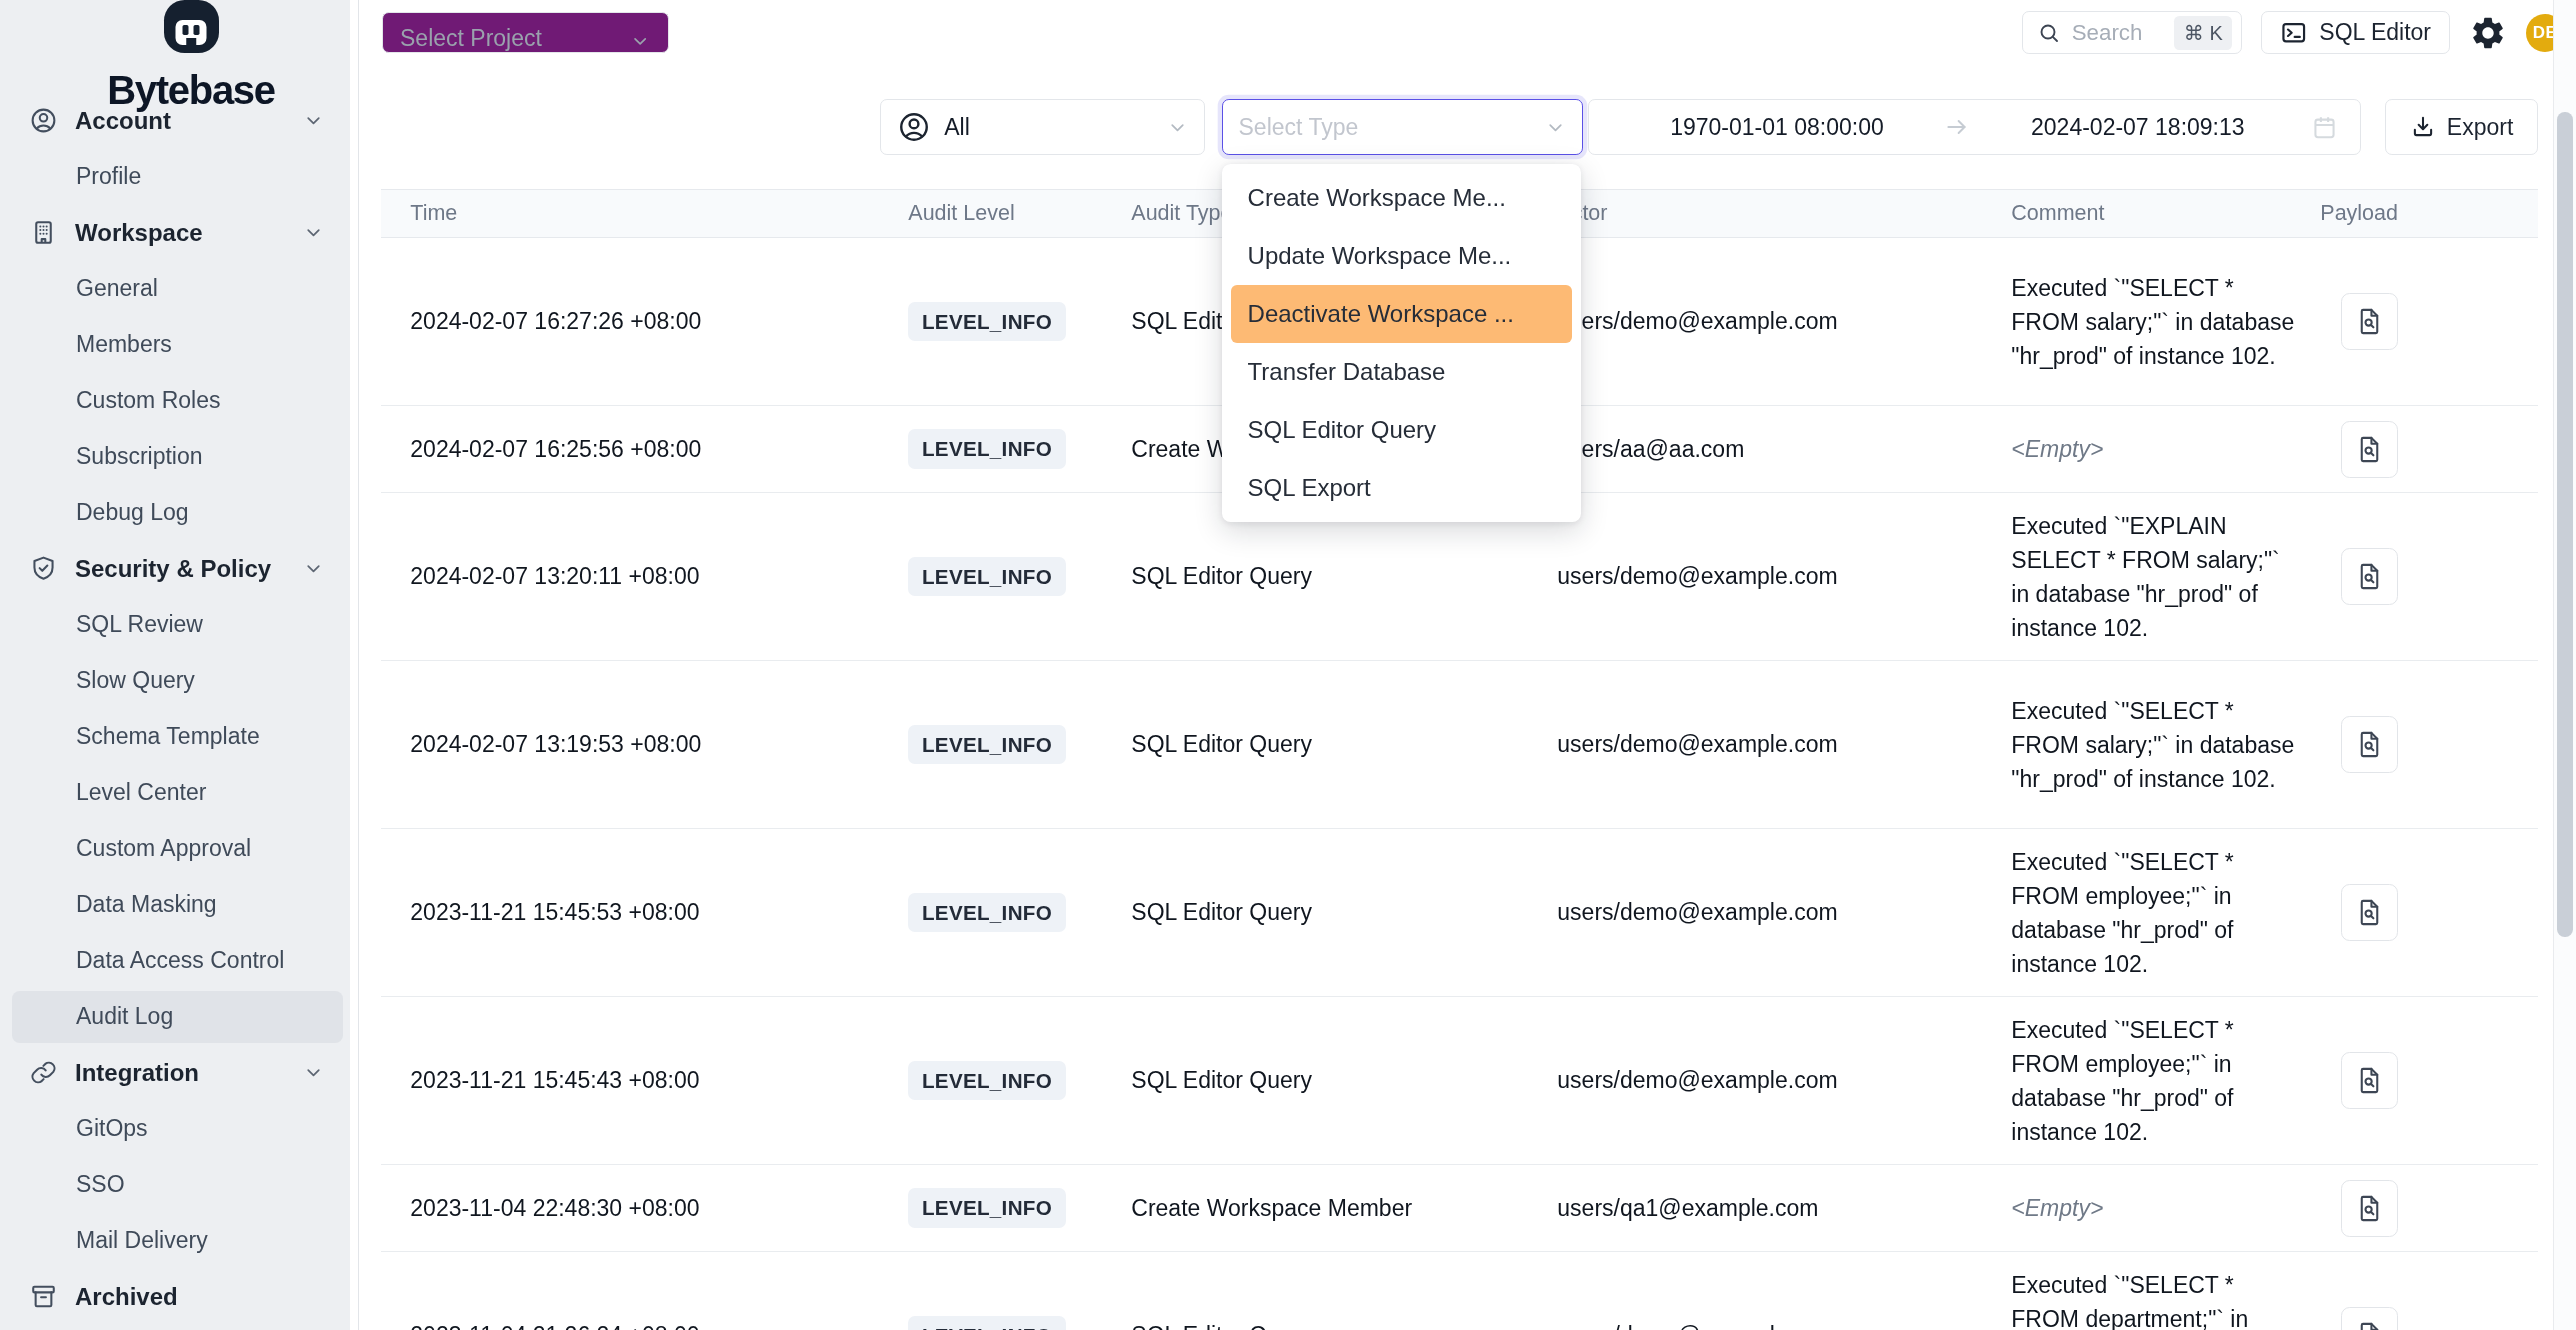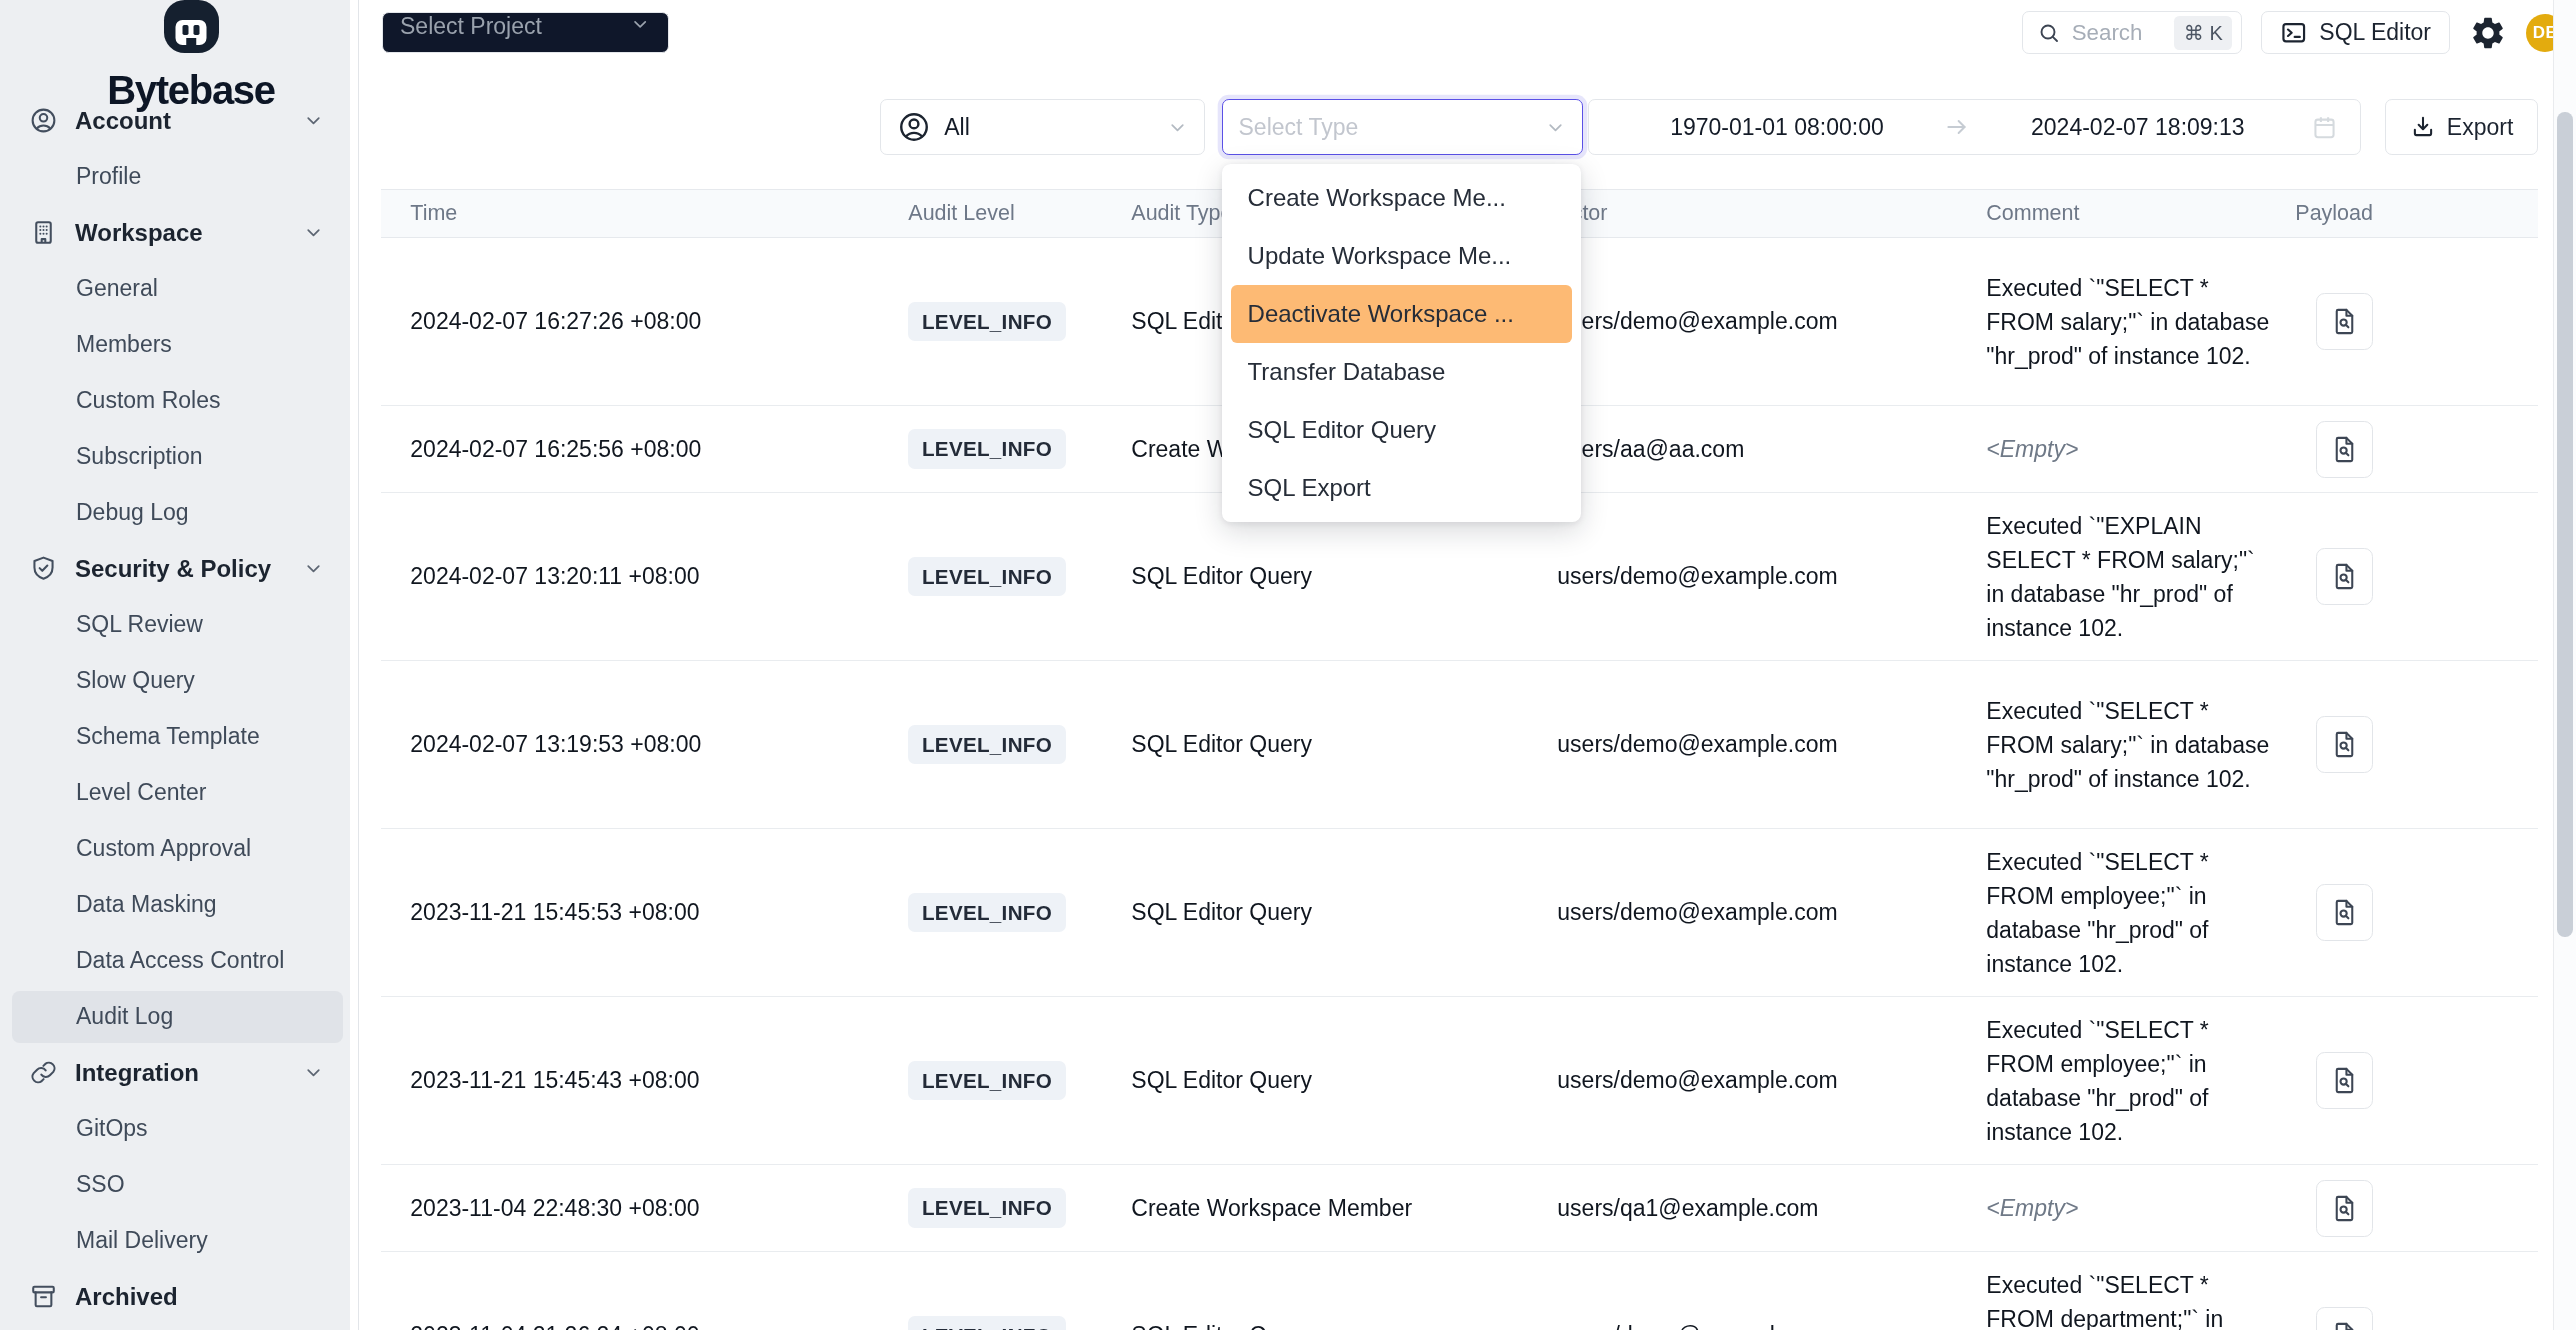--- a/index.html
+++ b/index.html
@@ -33,21 +33,21 @@
   .icon svg { width:100%; height:100%; display:block; }
   .nav-ic { width:29px; height:29px; color:#434e5e; flex:none; }
   .nav-item .chev { position:absolute; right:33px; width:23px; height:23px; color:#5d6673; }
 
   
   .main { flex:1; position:relative; background:#fff; }
 
   .topbar { height:62px; display:flex; align-items:center; justify-content:space-between;
     padding:3.4px 12px 0 23px; }
   .select-project { width:287px; height:41px; border:0.9px solid #e3e6ea; border-radius:6.9px;
-    background:#0f172a; display:flex; align-items:flex-start; justify-content:space-between;
+    background:#701a75; display:flex; align-items:flex-end; justify-content:space-between;
     padding:0 17px; font-size:23px; color:#9aa2ad; cursor:pointer; }
   .sp-chev { width:22.3px; height:22.3px; color:#9aa2ad; }
   .top-right { display:flex; align-items:center; gap:19px; }
   .searchbox { width:220px; height:43px; border:0.9px solid #e3e6ea; border-radius:6.9px;
     display:flex; align-items:center; gap:11.2px; padding:0 8.6px 0 13.7px; cursor:text; background:#fff; }
   .search-ic { width:24px; height:24px; color:#3c4452; flex:none; }
   .search-ph { flex:1; font-size:22.3px; color:#a6adb7; }
   .kbd { background:#eef0f3; border-radius:5.2px; padding:5.2px 9.5px; font-size:20px; color:#4c5563; white-space:nowrap; }
   .sqled-btn { height:43px; border:0.9px solid #e3e6ea; border-radius:6.9px; background:#fff;
     display:flex; align-items:center; gap:12px; padding:0 18px; font-size:23px; color:#1c2430; cursor:pointer; }
@@ -75,21 +75,21 @@
 
   
   .audit-table { position:absolute; left:22.3px; top:189px; width:2157px; }
   .thead { display:flex; align-items:center; height:49px; background:#f8fafc;
     border-top:0.9px solid #e6e9ed; border-bottom:0.9px solid #e6e9ed; font-size:21.5px; color:#6e7888; }
   .trow { display:flex; align-items:center; border-bottom:0.9px solid #e9ecef; font-size:23px; color:#10161f; }
   .c-time { width:527px; padding-left:29px; flex:none; }
   .c-level { width:223px; flex:none; }
   .c-type { width:426px; flex:none; }
   .c-actor { width:429px; flex:none; }
-  .c-comment { width:309px; flex:none; }
+  .c-comment { width:309px; flex:none;margin-left:25px; }
   .c-payload { width:242px; flex:none; }
   .badge { display:inline-block; background:#eef2f7; color:#232b38; font-size:20.6px; font-weight:600;
     letter-spacing:0.3px; padding:7.7px 13.7px; border-radius:6.9px; }
   .comment-text { display:block; width:285px; line-height:34px; }
   .empty { font-style:italic; color:#6f7987; }
   .payload-btn { width:57px; height:57px; margin-left:20.6px; background:#fff; border:0.9px solid #e2e5e9;
     border-radius:8.6px; display:flex; align-items:center; justify-content:center; color:#3d4654; cursor:pointer; }
   .file-ic { width:31px; height:31px; }
 
   

